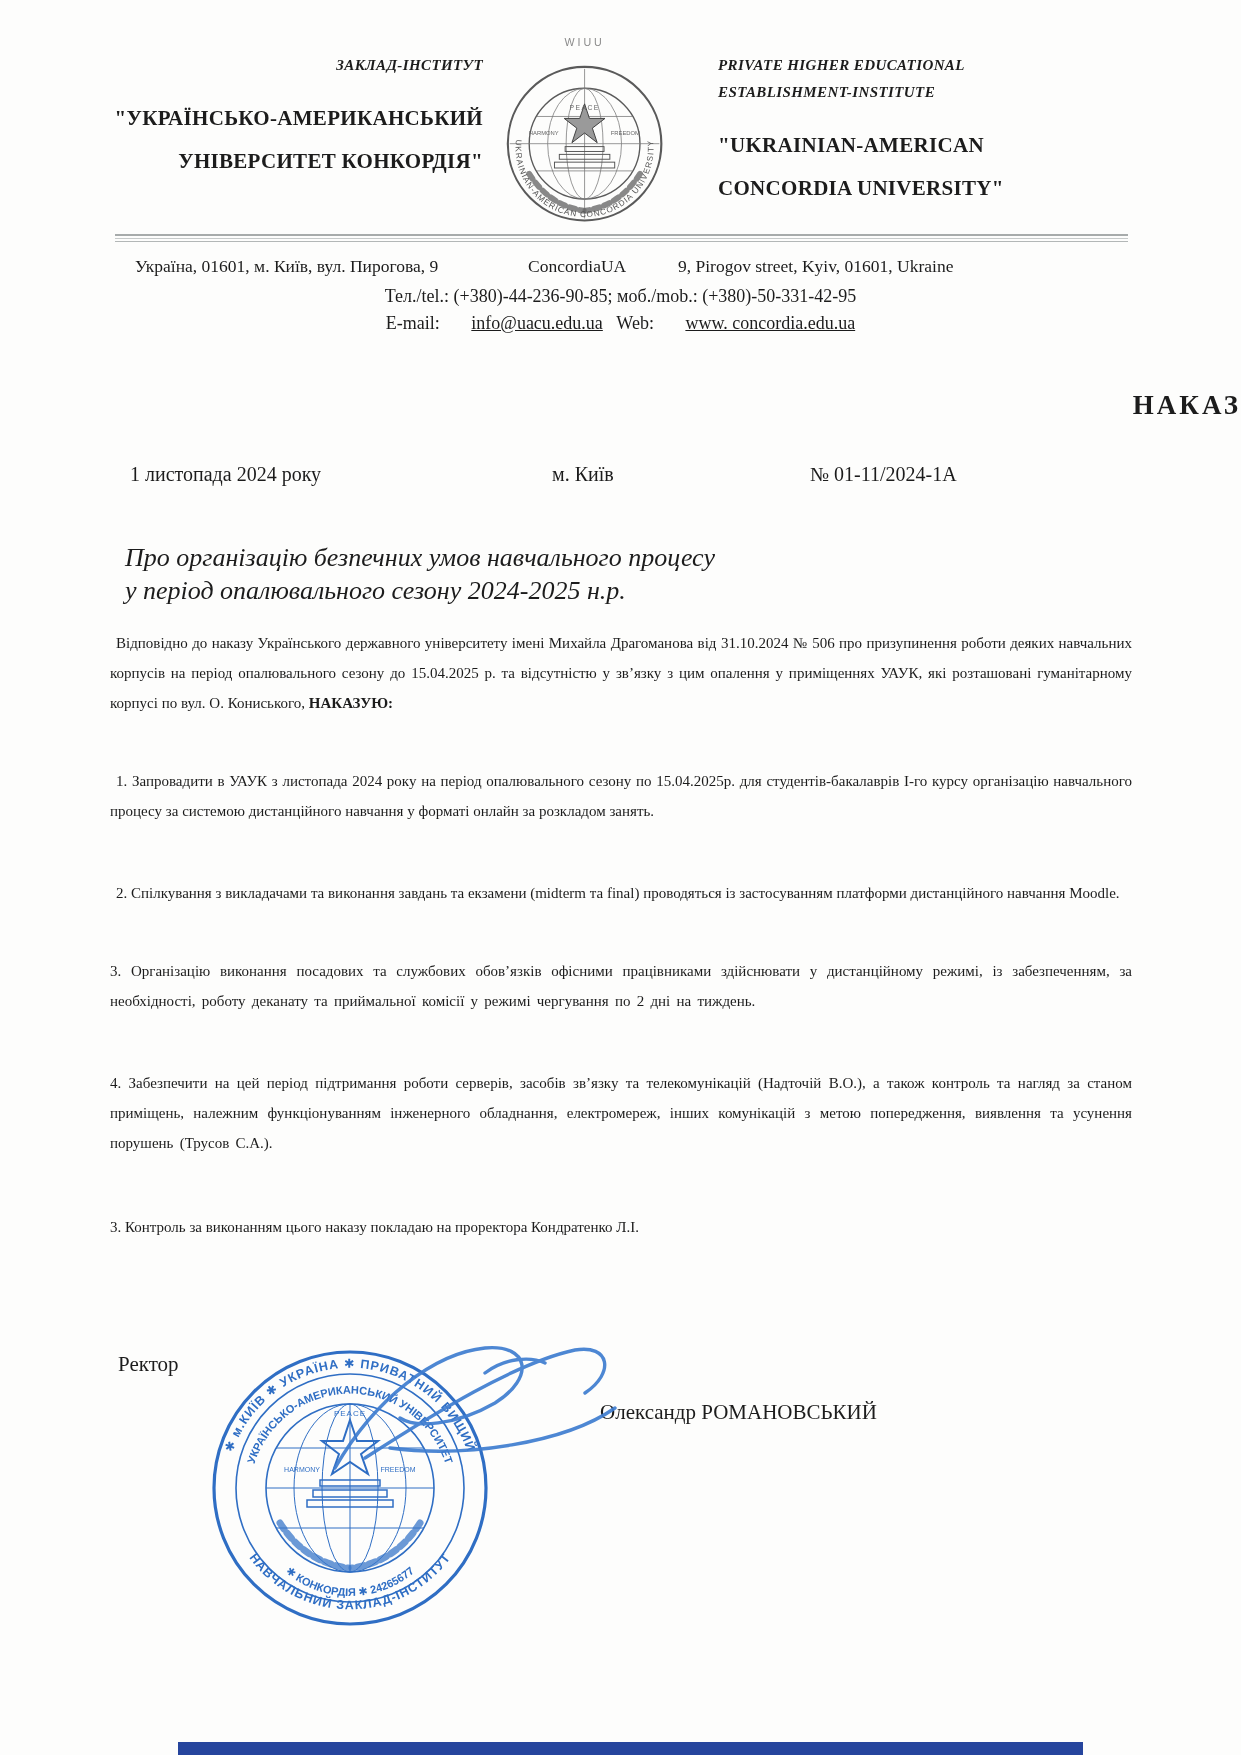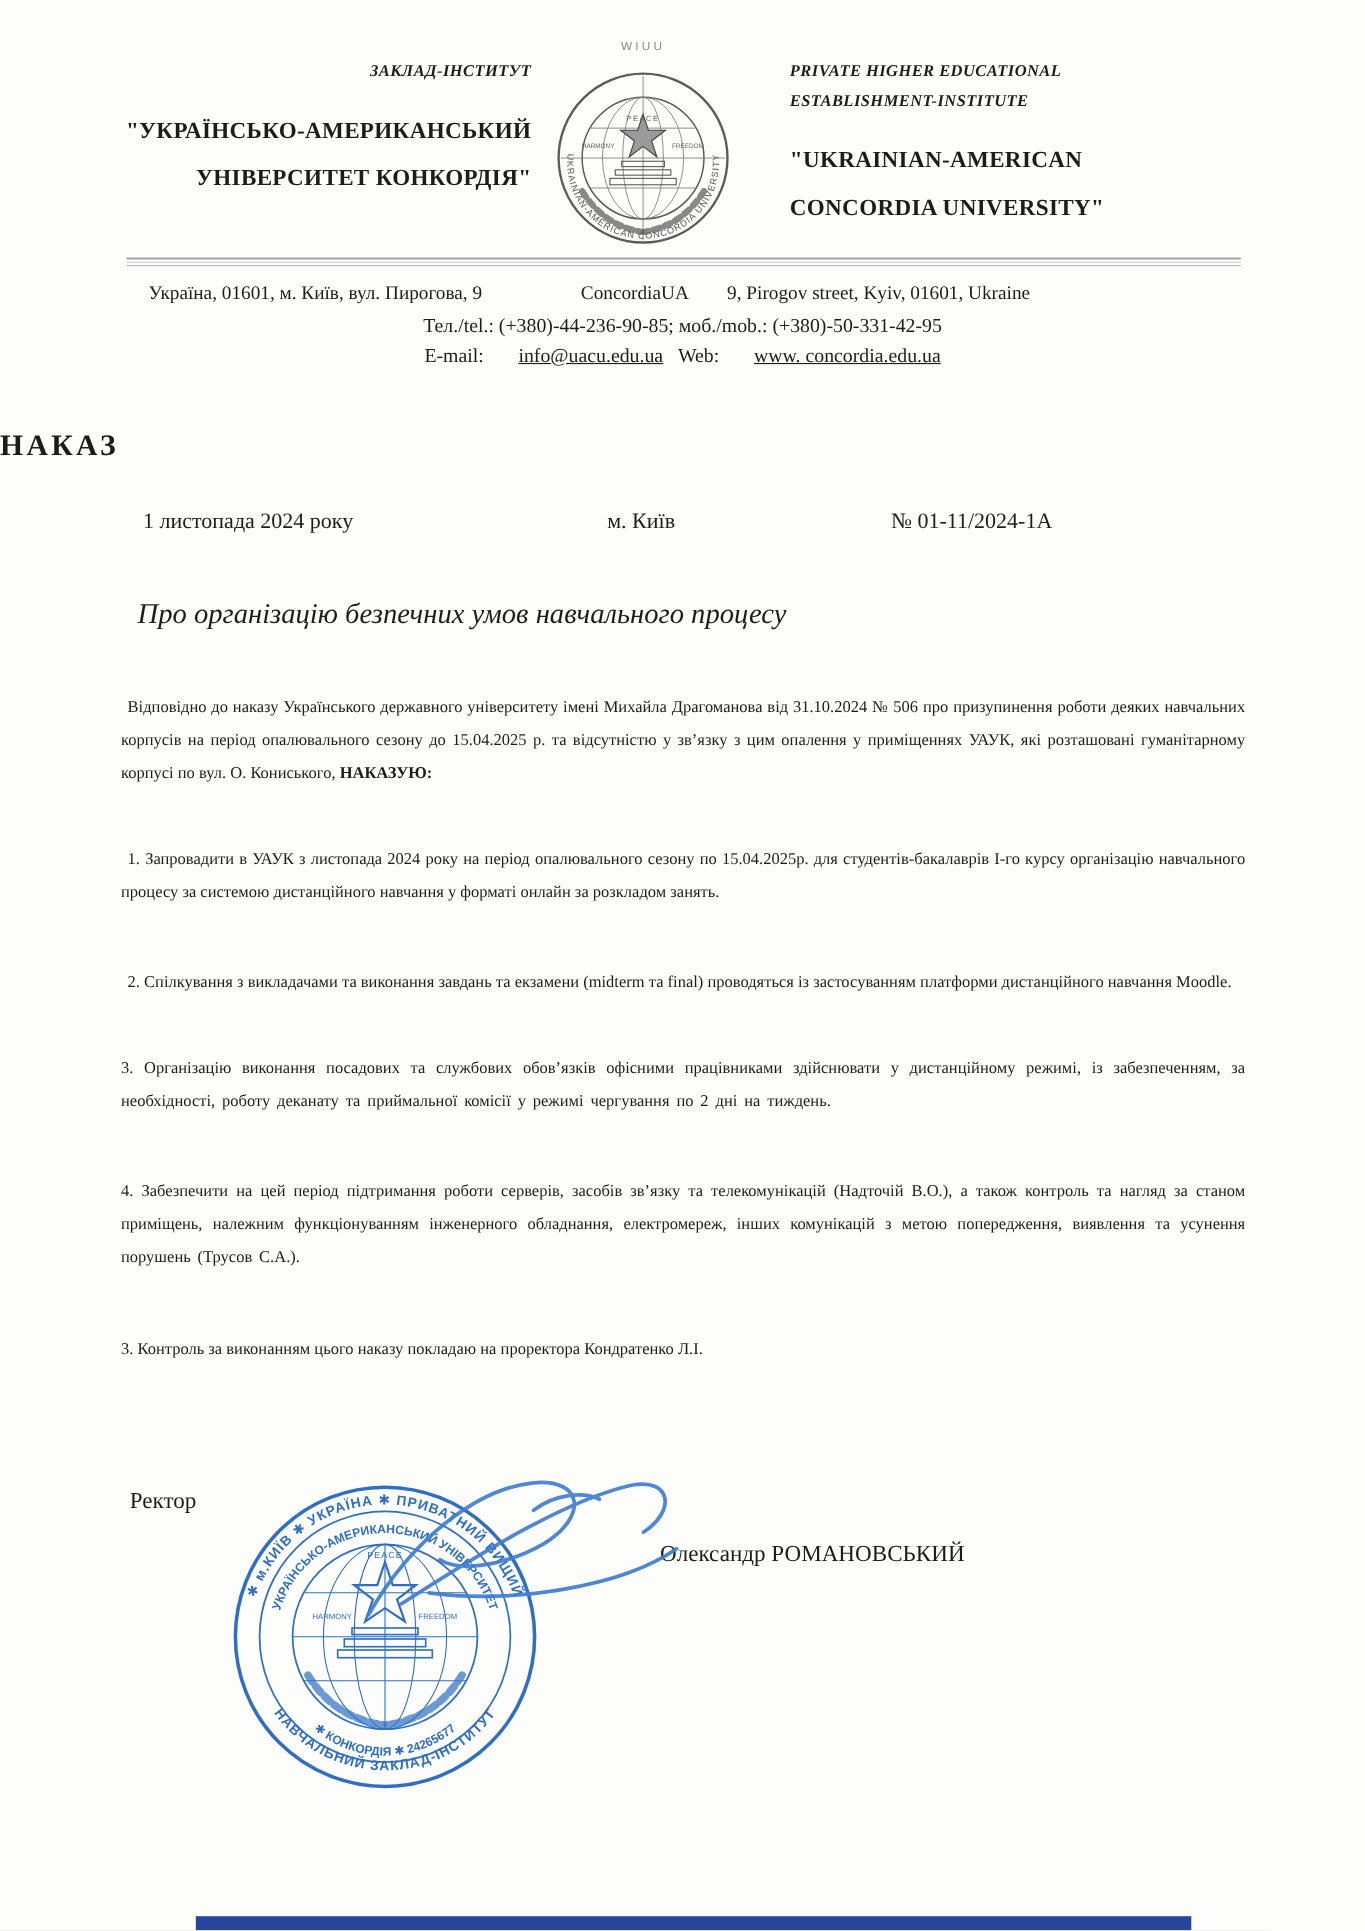--- a/index.html
+++ b/index.html
@@ -16,21 +16,21 @@
   .hdr-name{font-size:21px;font-weight:bold;line-height:43px;margin-top:18px;letter-spacing:.3px;}
   
   .rule1{left:115px;top:234px;width:1013px;height:2px;background:#a7abab;}
   .rule2{left:115px;top:238px;width:1013px;height:1px;background:#c6caca;}
   .rule3{left:115px;top:241px;width:1013px;height:1px;background:#b3b7b7;}
   
   .contact{font-size:17.5px;}
   .center-line{left:0;right:0;text-align:center;font-size:18px;}
   .u{text-decoration:underline;margin-left:27px;}
   
-  .order-title{left:0;right:0;top:390px;text-align:left;font-size:27px;font-weight:bold;letter-spacing:3px;}
+  .order-title{left:0;right:0;top:390px;text-align:right;font-size:27px;font-weight:bold;letter-spacing:3px;}
   .dateline{font-size:20px;}
   .subject{font-size:26px;font-style:italic;line-height:33px;}
   
   .para{left:110px;width:1022px;font-size:15px;line-height:30px;text-align:justify;text-indent:6px;}
   .para.noind{text-indent:0;}
   .para.spread{word-spacing:2.5px;}
   .b{font-weight:bold;}
   
   .sig-role{left:118px;top:1352px;font-size:21px;}
   .sig-name{left:600px;top:1352px;font-size:21px;margin-top:48px;}
@@ -85,36 +85,37 @@
       <div>CONCORDIA UNIVERSITY"</div>
     </div>
   </div>
 
   <div class="abs rule1"></div>
   <div class="abs rule2"></div>
   <div class="abs rule3"></div>
 
   <div class="abs contact" style="left:135px;top:256px">Україна, 01601, м. Київ, вул. Пирогова, 9</div>
   <div class="abs contact brand" style="left:528px;top:256px">ConcordiaUA</div>
-  <div class="abs contact" style="left:661px;top:256px">9, Pirogov street, Kyiv, 01601, Ukraine</div>
+  <div class="abs contact" style="left:678px;top:256px">9, Pirogov street, Kyiv, 01601, Ukraine</div>
   <div class="abs center-line" style="top:286px">Тел./tel.: (+380)-44-236-90-85;  моб./mob.: (+380)-50-331-42-95</div>
   <div class="abs center-line" style="top:313px">
     <span>E-mail:</span>
     <span class="u">info@uacu.edu.ua</span>
     &nbsp;&nbsp;<span>Web:</span>
     <span class="u">www. concordia.edu.ua</span>
   </div>
 
   <div class="abs order-title">НАКАЗ</div>
   <div class="abs dateline" style="left:130px;top:463px">1 листопада 2024 року</div>
   <div class="abs dateline" style="left:552px;top:463px">м. Київ</div>
   <div class="abs dateline" style="left:810px;top:463px">№ 01-11/2024-1А</div>
 
   <div class="abs subject" style="left:125px;top:541px">
     <div>Про організацію безпечних умов навчального процесу</div>
+    <div>у період опалювального сезону  2024-2025 н.р.</div>
   </div>
 
   <div class="abs para" style="top:628px">
     <span>Відповідно до наказу Українського державного університету імені Михайла Драгоманова від 31.10.2024 № 506 про призупинення роботи деяких навчальних корпусів на період опалювального сезону до 15.04.2025 р. та відсутністю у зв’язку з цим опалення у приміщеннях УАУК, які розташовані гуманітарному корпусі по вул. О. Кониського,</span>
     <span class="b">НАКАЗУЮ:</span>
   </div>
   <div class="abs para" style="top:766px">1. Запровадити в УАУК з листопада 2024 року на період опалювального сезону по 15.04.2025р. для студентів-бакалаврів І-го курсу організацію навчального процесу за системою дистанційного навчання у форматі онлайн за розкладом занять.</div>
   <div class="abs para" style="top:878px">2. Спілкування з викладачами та виконання завдань та екзамени (midterm та final) проводяться із застосуванням платформи дистанційного навчання Moodle.</div>
   <div class="abs para noind spread" style="top:956px">3. Організацію виконання посадових та службових обов’язків офісними працівниками здійснювати у дистанційному режимі, із забезпеченням, за необхідності, роботу деканату та приймальної комісії у режимі чергування по 2 дні на тиждень.</div>
   <div class="abs para noind spread" style="top:1068px">4. Забезпечити на цей період підтримання роботи серверів, засобів зв’язку та телекомунікацій (Надточій В.О.), а також контроль та нагляд за станом приміщень, належним функціонуванням інженерного обладнання, електромереж, інших комунікацій з метою попередження, виявлення та усунення порушень (Трусов С.А.).</div>

